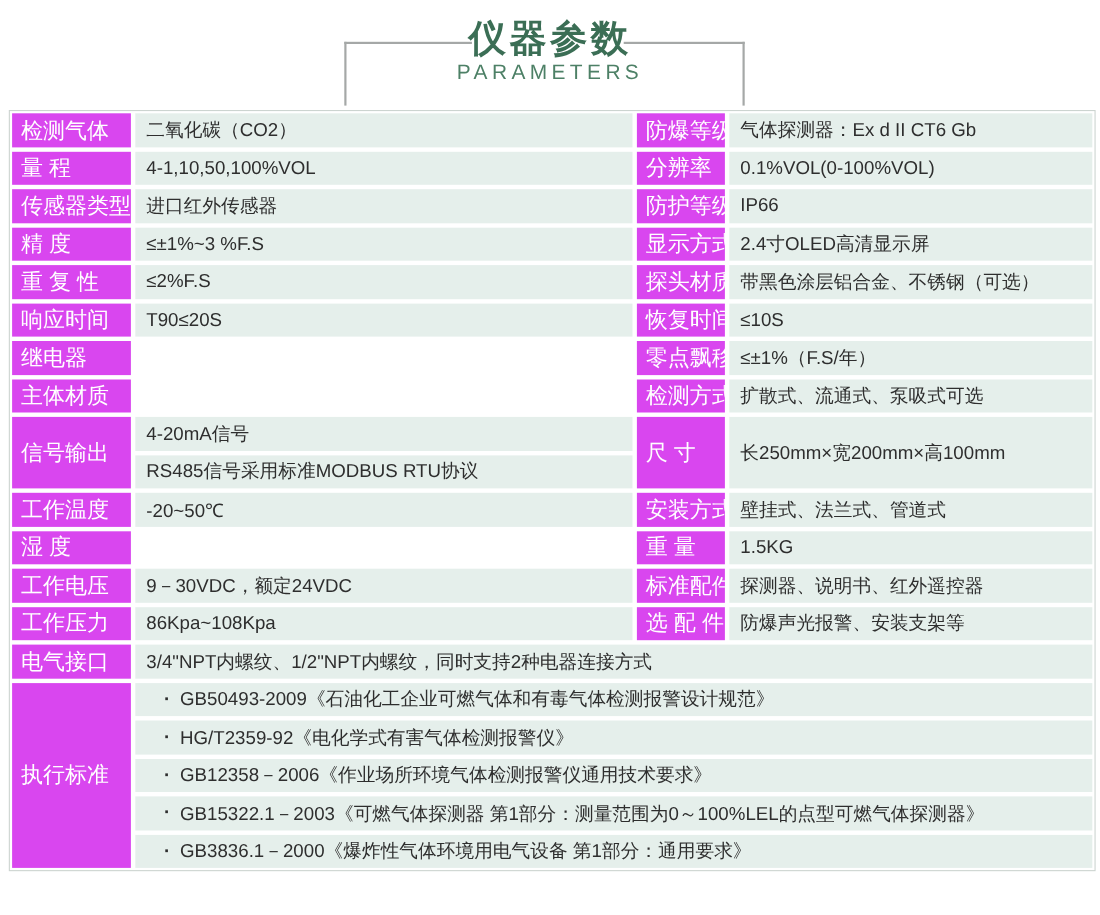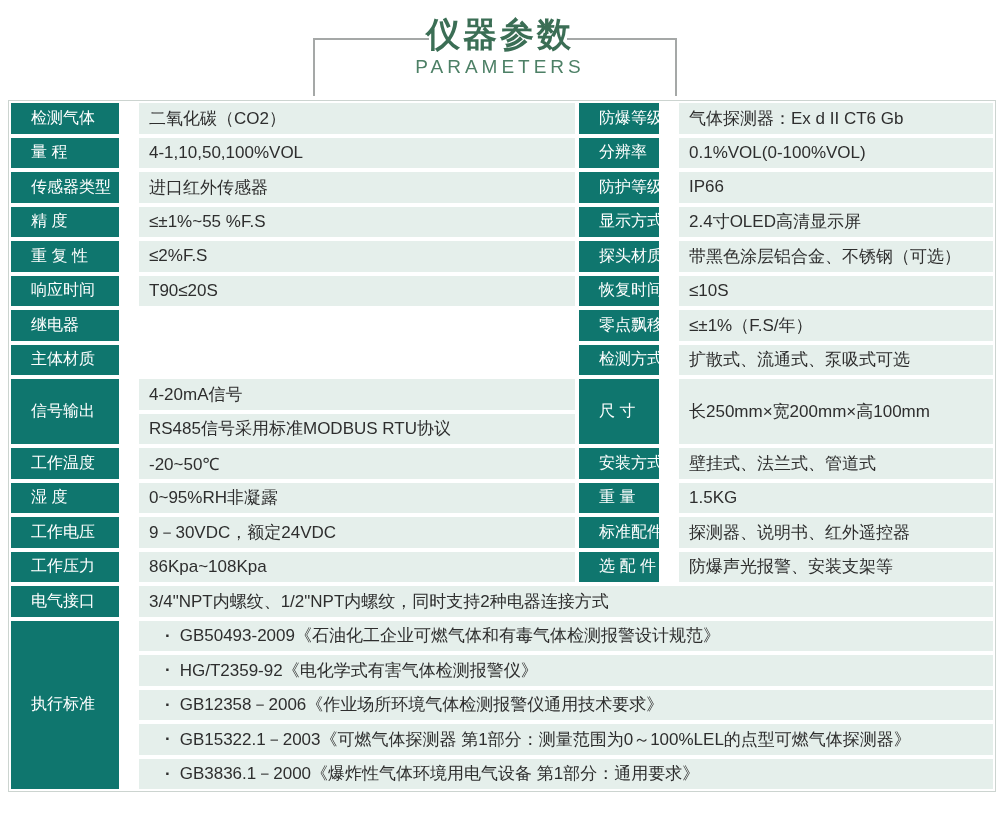--- a/index.html
+++ b/index.html
@@ -26,28 +26,28 @@
   
   .grid{
     margin-left:8px;width:982px;
     border:1px solid #ccd4d0;padding:2px;background:#ffffff;
     display:grid;
     grid-template-columns:108px 452px 80px 330px;
     grid-auto-rows:30.5px;
     gap:4px;
   }
   .lbl{
-    background:#0f766e;color:#ffffff;
+    background:#d946ef;color:#ffffff;
     display:flex;align-items:center;
-    padding-left:20px;font-size:16px;white-space:nowrap;overflow:hidden;
+    padding-left:8px;font-size:20px;white-space:nowrap;overflow:hidden;
   }
   .val{
     background:#e5efeb;color:#2e2e2e;
     display:flex;align-items:center;
-    padding-left:10px;font-size:17px;white-space:nowrap;overflow:hidden;margin-left:16px;
+    padding-left:10px;font-size:17px;white-space:nowrap;overflow:hidden;
   }
   .std .dot{margin:0 9px 0 16px;font-weight:700;color:#2e2e2e}
 </style>
 </head>
 <body>
 
 <div class="header">
   <div class="deco h-left"></div>
   <div class="deco h-right"></div>
   <div class="deco v-left"></div>
@@ -67,21 +67,21 @@
   <div class="val" style="grid-row:2;grid-column:2">4-1,10,50,100%VOL</div>
   <div class="lbl" style="grid-row:2;grid-column:3">分辨率</div>
   <div class="val" style="grid-row:2;grid-column:4">0.1%VOL(0-100%VOL)</div>
 
   <div class="lbl" style="grid-row:3;grid-column:1">传感器类型</div>
   <div class="val" style="grid-row:3;grid-column:2">进口红外传感器</div>
   <div class="lbl" style="grid-row:3;grid-column:3">防护等级</div>
   <div class="val" style="grid-row:3;grid-column:4">IP66</div>
 
   <div class="lbl" style="grid-row:4;grid-column:1">精  度</div>
-  <div class="val" style="grid-row:4;grid-column:2">≤±1%~55 %F.S</div>
+  <div class="val" style="grid-row:4;grid-column:2">≤±1%~3 %F.S</div>
   <div class="lbl" style="grid-row:4;grid-column:3">显示方式</div>
   <div class="val" style="grid-row:4;grid-column:4">2.4寸OLED高清显示屏</div>
 
   <div class="lbl" style="grid-row:5;grid-column:1">重 复 性</div>
   <div class="val" style="grid-row:5;grid-column:2">≤2%F.S</div>
   <div class="lbl" style="grid-row:5;grid-column:3">探头材质</div>
   <div class="val" style="grid-row:5;grid-column:4">带黑色涂层铝合金、不锈钢（可选）</div>
 
   <div class="lbl" style="grid-row:6;grid-column:1">响应时间</div>
   <div class="val" style="grid-row:6;grid-column:2">T90≤20S</div>
@@ -101,21 +101,20 @@
   <div class="val" style="grid-row:10;grid-column:2">RS485信号采用标准MODBUS RTU协议</div>
   <div class="lbl" style="grid-row:9/11;grid-column:3">尺  寸</div>
   <div class="val" style="grid-row:9/11;grid-column:4">长250mm×宽200mm×高100mm</div>
 
   <div class="lbl" style="grid-row:11;grid-column:1">工作温度</div>
   <div class="val" style="grid-row:11;grid-column:2">-20~50℃</div>
   <div class="lbl" style="grid-row:11;grid-column:3">安装方式</div>
   <div class="val" style="grid-row:11;grid-column:4">壁挂式、法兰式、管道式</div>
 
   <div class="lbl" style="grid-row:12;grid-column:1">湿  度</div>
-  <div class="val" style="grid-row:12;grid-column:2">0~95%RH非凝露</div>
   <div class="lbl" style="grid-row:12;grid-column:3">重  量</div>
   <div class="val" style="grid-row:12;grid-column:4">1.5KG</div>
 
   <div class="lbl" style="grid-row:13;grid-column:1">工作电压</div>
   <div class="val" style="grid-row:13;grid-column:2">9－30VDC，额定24VDC</div>
   <div class="lbl" style="grid-row:13;grid-column:3">标准配件</div>
   <div class="val" style="grid-row:13;grid-column:4">探测器、说明书、红外遥控器</div>
 
   <div class="lbl" style="grid-row:14;grid-column:1">工作压力</div>
   <div class="val" style="grid-row:14;grid-column:2">86Kpa~108Kpa</div>

